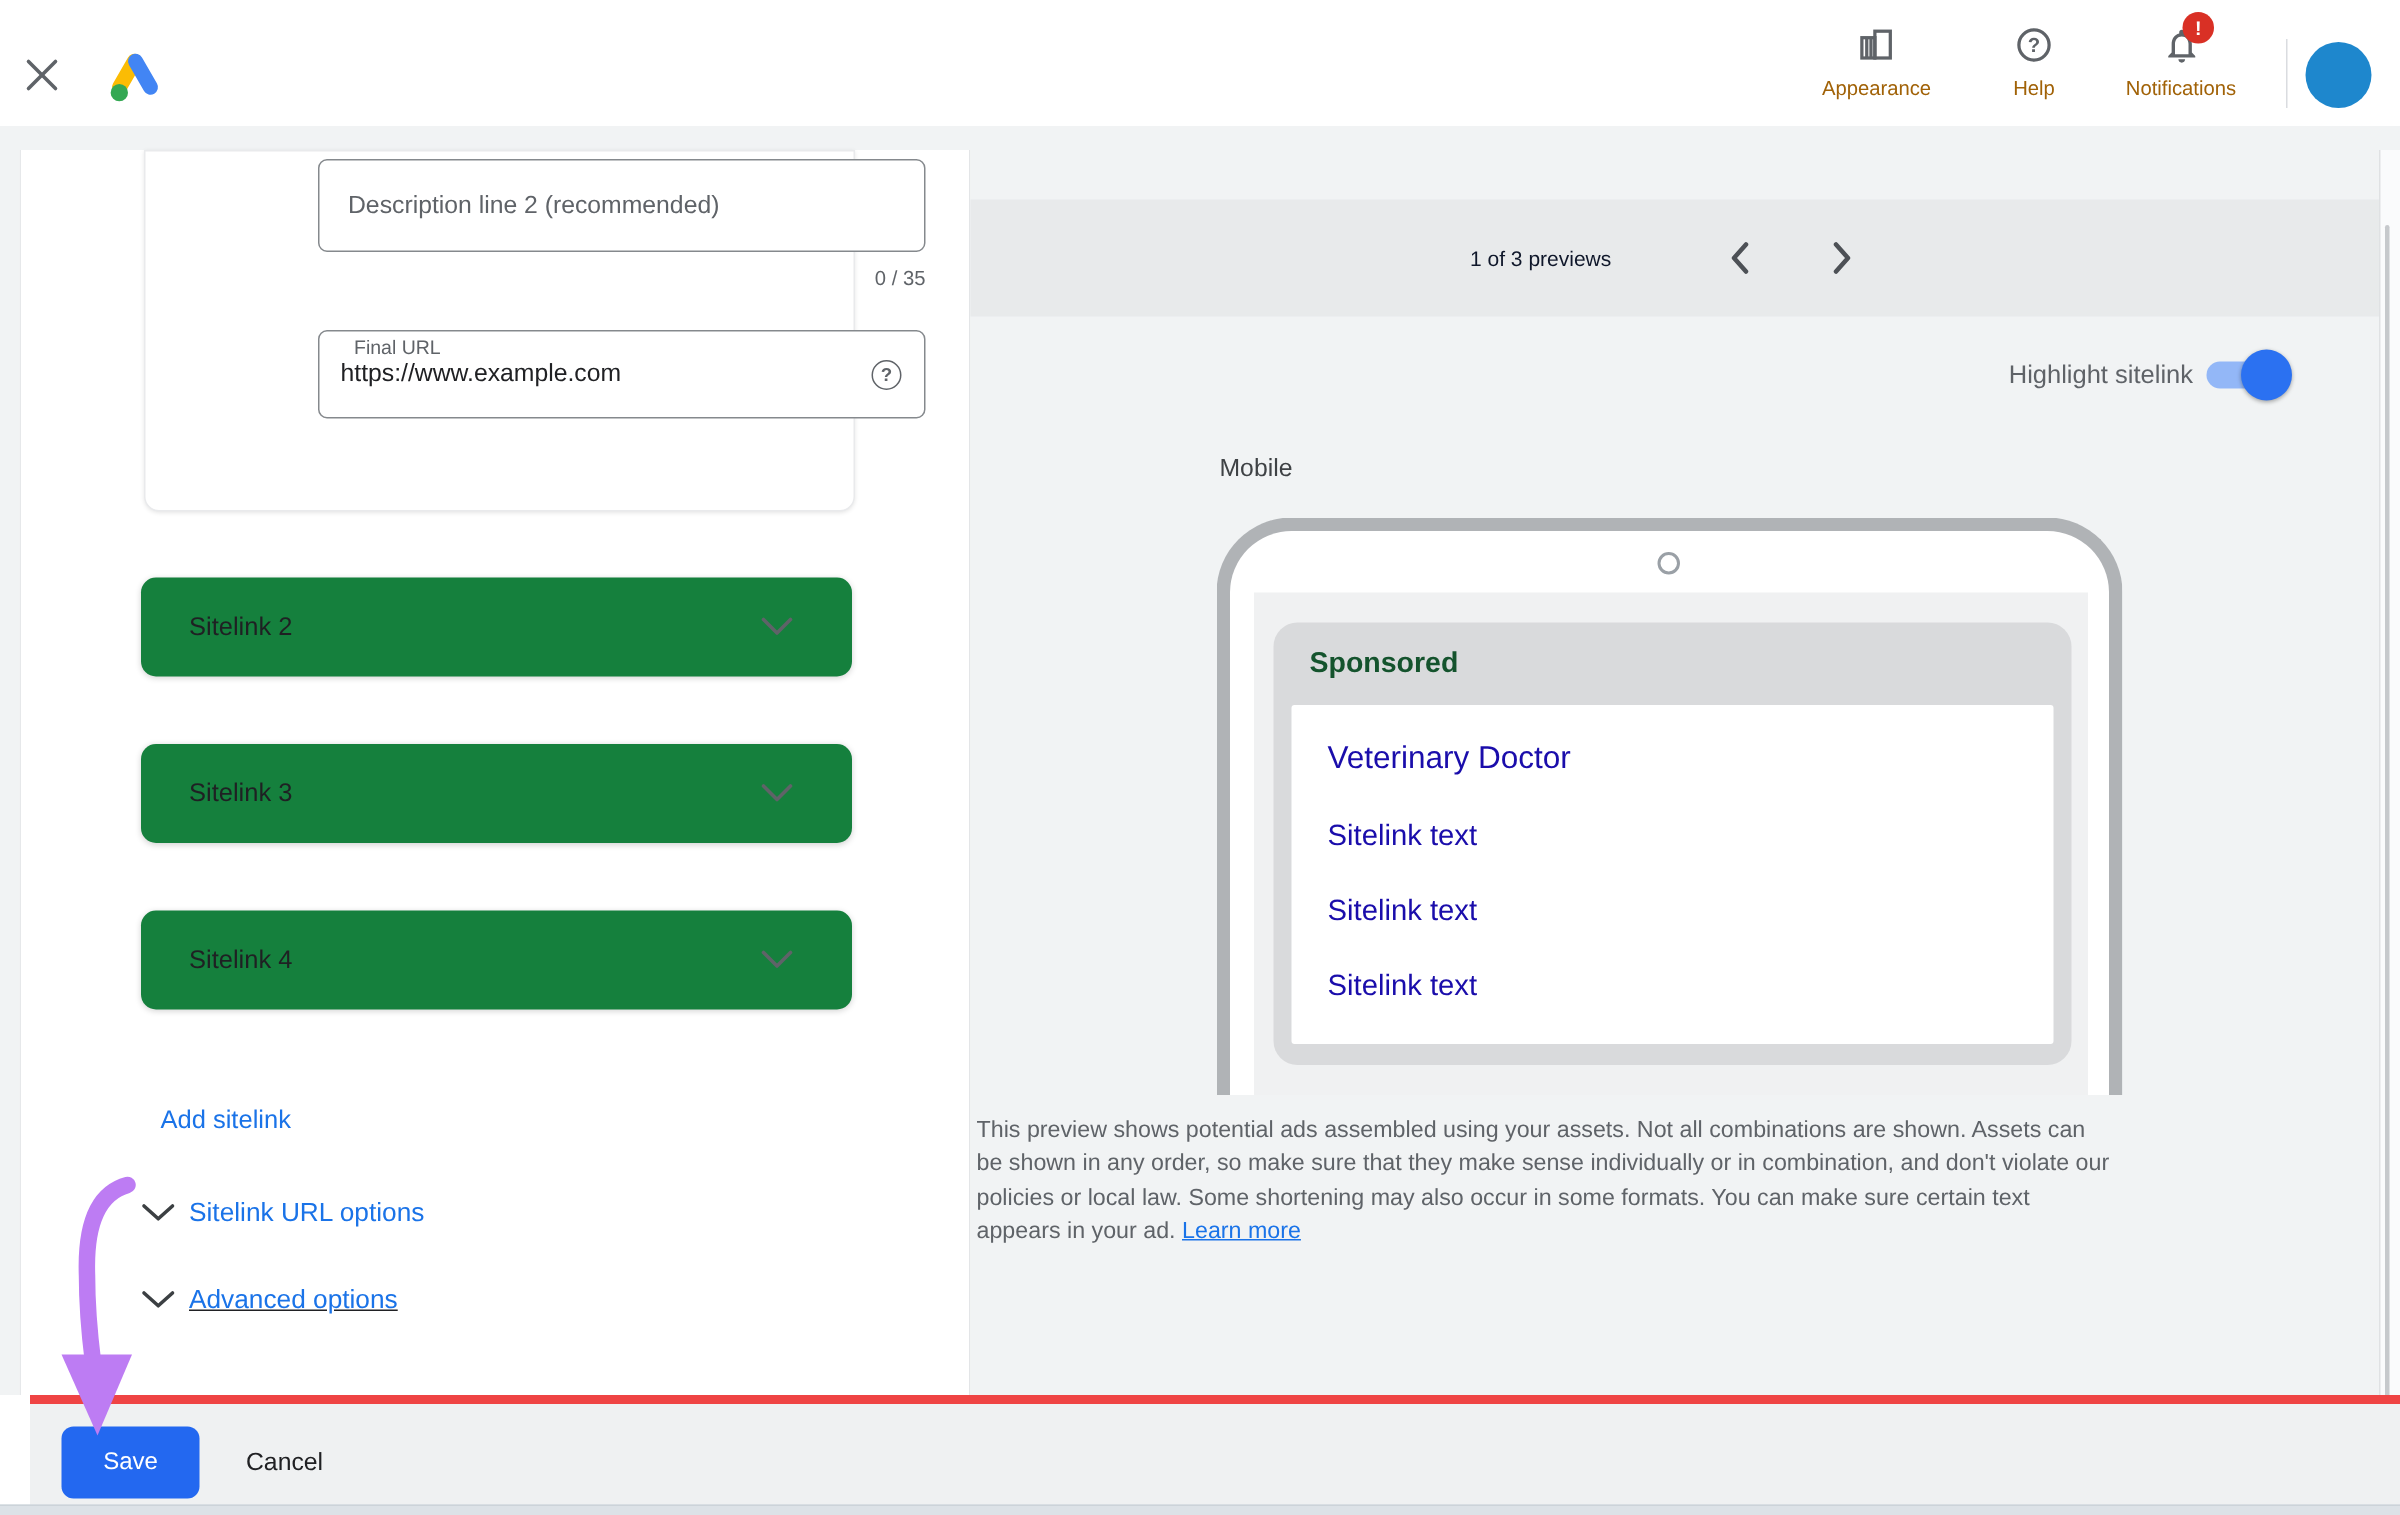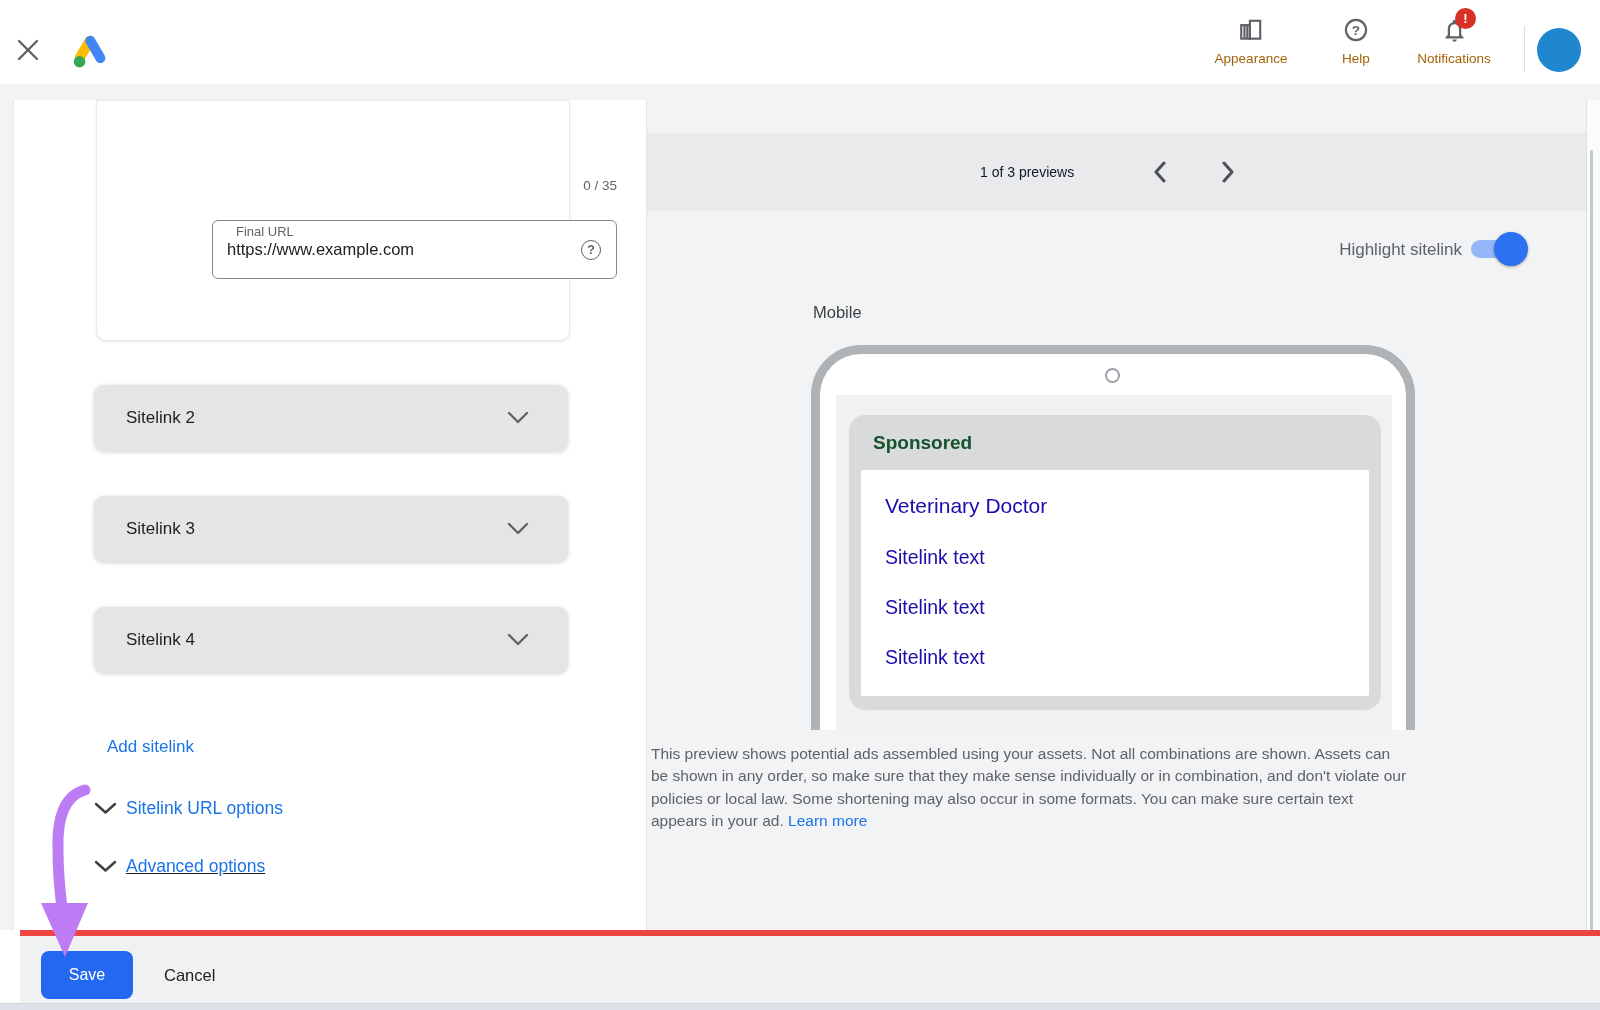--- a/index.html
+++ b/index.html
@@ -38,21 +38,21 @@
   .char-counter{position:absolute;left:115px;top:77px;width:405px;text-align:right;
                 font-size:13.5px;color:#5f6368;}
   .field-url{top:119px;height:59px;display:flex;align-items:center;}
   .float-label{position:absolute;left:18px;top:-9px;background:#fff;padding:0 5px;
                font-size:13px;color:#5f6368;margin-top:12px;}
   .url-value{flex:1;border:none;outline:none;background:transparent;font-family:inherit;
              font-size:16.5px;color:#202124;padding-left:14px;}
   .circle-help{width:20px;height:20px;margin-right:15px;border:1.7px solid #5f6368;border-radius:50%;
                color:#5f6368;font-size:12.5px;font-weight:bold;display:flex;align-items:center;
                justify-content:center;box-sizing:border-box;cursor:pointer;flex:none;}
-  .sl-card{position:absolute;left:80px;width:474px;height:66px;background:#e5e5e5;border-radius:10px;
+  .sl-card{position:absolute;left:80px;width:474px;height:66px;background:#15803d;border-radius:10px;
            box-shadow:0 1px 4px rgba(0,0,0,.18);display:flex;align-items:center;cursor:pointer;}
   .sl-card .sl-title{margin-left:32px;font-size:17px;font-weight:500;color:#1f2023;flex:1;}
   .sl-card .chev{margin-right:38px;display:flex;}
   .add-link{position:absolute;left:93px;top:637px;font-size:17px;font-weight:500;color:#1a73e8;cursor:pointer;}
   .opt-row{position:absolute;left:80px;display:flex;align-items:center;cursor:pointer;}
   .opt-row .chev-dark{display:flex;margin-right:9px;}
   .opt-row .opt-lbl{font-size:17.5px;color:#1a73e8;}
   
   .footer{position:absolute;left:0;top:930px;width:1600px;height:73px;background:#eff1f2;border-top:6px solid #ef4444;margin-left:20px;}
   .save-btn{position:absolute;left:21px;top:15px;width:92px;height:48px;background:#2368f0;border:none;
@@ -61,38 +61,38 @@
               font-size:16.5px;font-weight:500;color:#202124;background:none;border:none;font-family:inherit;cursor:pointer;}
   .bottom-strip{position:absolute;left:0;top:1003px;width:1600px;height:7px;background:#dce2e7;border-top:1px solid #ccd3d9;box-sizing:border-box;}
   
   .preview-area{position:absolute;left:647px;top:100px;width:939px;height:830px;background:#f1f3f4;}
   .preview-bar{position:absolute;left:0;top:33px;width:939px;height:78px;background:#e8eaeb;}
   .pagination{position:absolute;left:333px;top:0;height:78px;display:flex;align-items:center;
               font-size:14px;color:#0f172a;}
   .nav-chev{position:absolute;top:0;height:78px;display:flex;align-items:center;cursor:pointer;background:none;border:none;padding:0;}
   .nav-chev.prev{left:505px;}
   .nav-chev.next{left:573px;}
-  .toggle-row{position:absolute;right:63px;top:140px;display:flex;}
+  .toggle-row{position:absolute;right:63px;top:140px;display:flex;align-items:center;}
   .toggle-label{font-size:17px;color:#5f6368;margin-right:9px;}
   .toggle{position:relative;width:52px;height:18px;border-radius:9px;background:#93b7f7;cursor:pointer;}
   .toggle .knob{position:absolute;left:23px;top:-8px;width:34px;height:34px;border-radius:50%;
                 background:#2b71f1;box-shadow:0 1px 3px rgba(0,0,0,.35);}
   .device-label{position:absolute;left:166px;top:203px;font-size:16.5px;color:#3f4245;}
   .phone{position:absolute;left:164px;top:245px;width:604px;height:385px;box-sizing:border-box;
          border:9px solid #b0b3b6;border-bottom:none;border-radius:50px 50px 0 0;background:#fff;overflow:hidden;}
   .camera{position:absolute;left:50%;margin-left:-8px;top:14px;width:15px;height:15px;border-radius:50%;
           border:2px solid #9aa0a6;background:#fff;box-sizing:border-box;}
   .screen{position:absolute;left:16px;right:14px;top:41px;bottom:0;background:#f0f1f2;}
   .sponsored-card{position:absolute;left:13px;right:11px;top:20px;height:295px;border-radius:16px;background:#d9dadc;}
   .sponsored-lbl{position:absolute;left:24px;top:17px;font-size:19px;font-weight:bold;color:#14532d;}
   .ad-card{position:absolute;left:12px;right:12px;top:55px;height:226px;background:#fff;border-radius:2px;}
   .ad-headline{position:absolute;left:24px;top:24px;font-size:21px;color:#1a0dab;cursor:pointer;}
   .ad-sitelink{position:absolute;left:24px;font-size:19.5px;color:#1a0dab;cursor:pointer;}
   .disclaimer{position:absolute;left:4px;top:643px;width:886px;font-size:15.5px;line-height:22.3px;color:#5f6368;}
-  .disclaimer a{color:#1a73e8;cursor:pointer;}
+  .disclaimer a{color:#1a73e8;text-decoration:underline;cursor:pointer;}
   
   .right-rail{position:absolute;left:1586px;top:100px;width:14px;height:903px;background:#fafbfc;border-left:1px solid #dfe1e3;box-sizing:border-box;}
   .rail-thumb{position:absolute;left:3px;top:50px;width:3px;height:810px;background:#c6c9cc;border-radius:2px;}
   
   .arrow-overlay{position:absolute;left:35px;top:780px;z-index:50;pointer-events:none;}
 </style>
 </head>
 <body>
 
 <div id="app">
@@ -154,20 +154,23 @@
 
     <div class="top-divider"></div>
     <div class="avatar"></div>
   </div>
   <div class="header-gap"></div>
 
   <div class="left-gutter"></div>
   <div class="left-panel">
 
     <div class="outer-card">
+      <div class="text-field field-desc">
+        <input type="text" placeholder="Description line 2 (recommended)" style="">
+      </div>
       <div class="char-counter">0 / 35</div>
       <div class="text-field field-url">
         <span class="float-label">Final URL</span>
         <input class="url-value" type="text" value="https://www.example.com" style="">
         <span class="circle-help">?</span>
       </div>
     </div>
 
     <div class="sl-card" style="top:285px;">
       <span class="sl-title">Sitelink 2</span>

